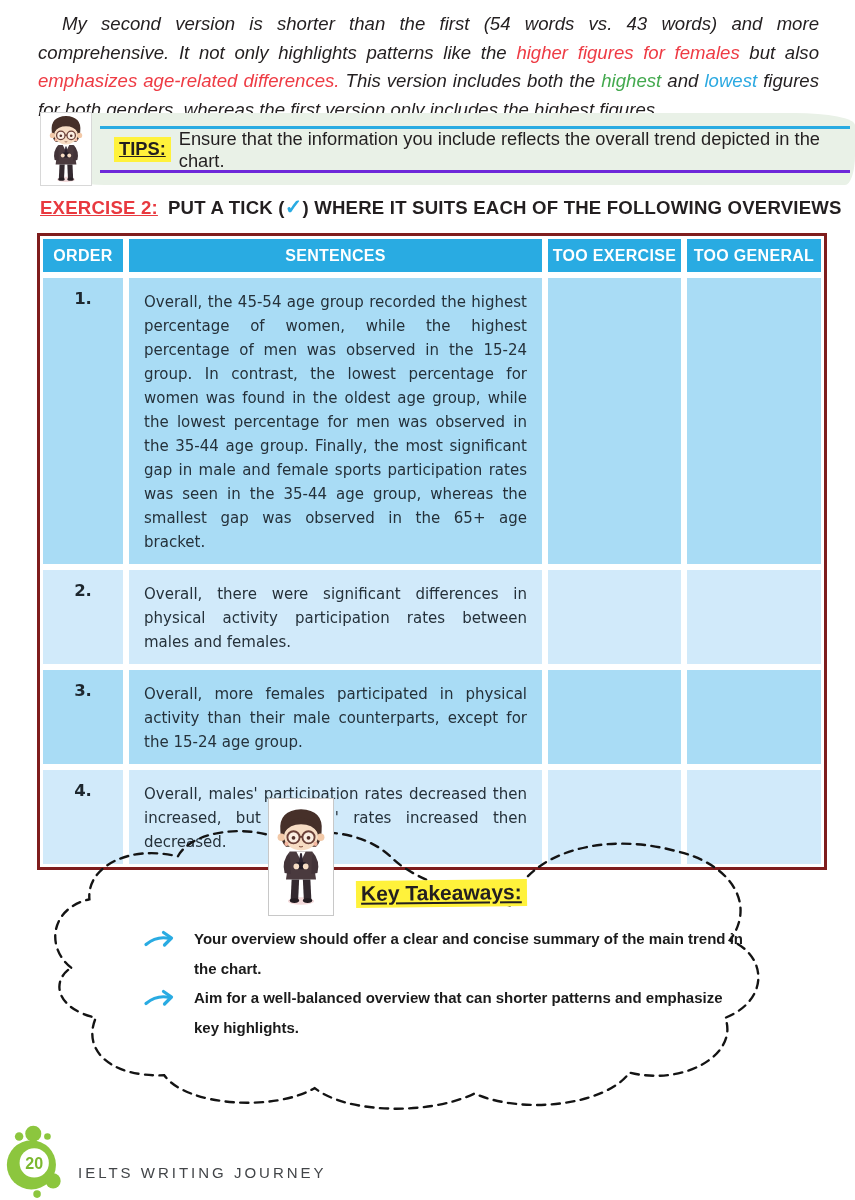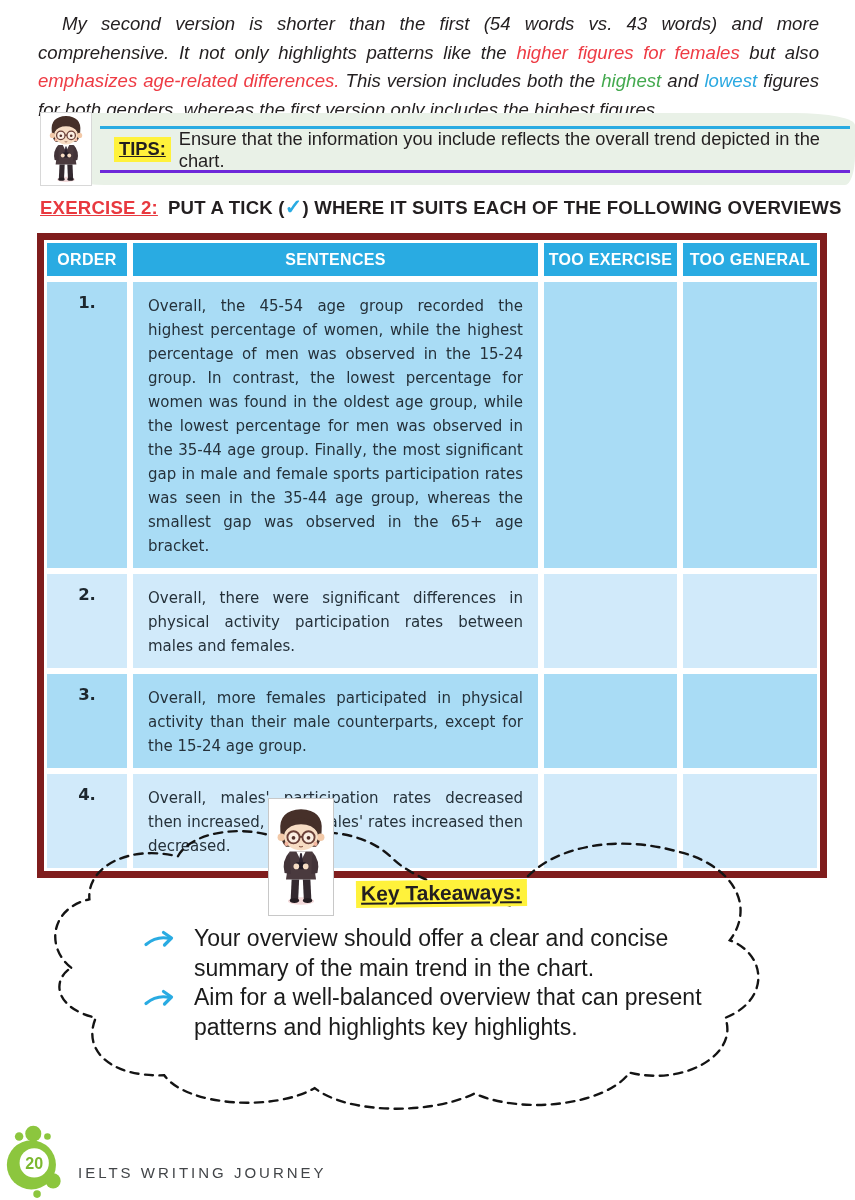--- a/index.html
+++ b/index.html
@@ -45,21 +45,21 @@
   .exercise {
     position:absolute; top:195px; left:40px; font-weight:bold;
     font-size:18.6px; letter-spacing:0.2px; white-space:nowrap;
   }
   .ex-label { color:#E8393F; text-decoration:underline; margin-right:10px; }
   .ex-tick { color:#29ABE2; font-size:21px; }
 
   
   .tableWrap {
     position:absolute; top:233px; left:37px; width:790px;
-    border:7px solid #7f1d1d; padding:3px; background:#fff;
+    border:3px solid #7f1d1d; padding:3px; background:#fff;
   }
   .exTable {
     display:grid; grid-template-columns:80px 1fr 133px 134px; gap:6px;
   }
   .th {
     background:#29ABE2; color:#fff; font-weight:bold; font-size:16px;
     height:33px; display:flex; align-items:center; justify-content:center;
     letter-spacing:0.3px;
   }
   .cell-dark  { background:#A9DCF5; }
@@ -84,21 +84,21 @@
   }
   .cloud-avatar svg { width:100%; height:100%; display:block; }
   .kt-title {
     position:absolute; left:356px; top:92px; z-index:2;
     font-size:21px; font-weight:bold;
   }
   .kt-title .hl { text-decoration:underline; transform:rotate(-0.6deg); }
   .kt-list { position:absolute; left:143px; top:136px; width:608px; z-index:2; }
   .kt-item { display:flex; align-items:flex-start; gap:17px; }
   .kt-arrow { flex:0 0 34px; margin-top:5px; }
-  .kt-text { font-size:23px; line-height:29.5px; color:#1b1b1b; }
+  .kt-text { font-size:15px; line-height:29.5px; color:#1b1b1b;font-weight:bold; }
 
   
   .footer-logo { position:absolute; left:4px; top:1124px; width:68px; height:76px; }
   .footer-title {
     position:absolute; left:78px; top:1164px; font-size:15px;
     letter-spacing:3px; color:#424548;
   }
 </style>
 </head>
 <body>
@@ -220,21 +220,21 @@
       <div class="kt-item">
         <svg class="kt-arrow" viewBox="0 0 34 22">
             <use href="#arrow"></use>
           </svg>
         <span class="kt-text">Your overview should offer a clear and concise summary of the main trend in the chart.</span>
       </div>
       <div class="kt-item">
         <svg class="kt-arrow" viewBox="0 0 34 22">
             <use href="#arrow"></use>
           </svg>
-        <span class="kt-text">Aim for a well-balanced overview that can present patterns and highlights key highlights.</span>
+        <span class="kt-text">Aim for a well-balanced overview that can shorter patterns and emphasize key highlights.</span>
       </div>
     </div>
   </div>
 
   <svg class="footer-logo" viewBox="0 0 72 80">
     <circle cx="16" cy="13" r="4.5" fill="#8CC63E"></circle>
     <circle cx="31" cy="10" r="8.5" fill="#8CC63E"></circle>
     <circle cx="46" cy="13" r="3.5" fill="#8CC63E"></circle>
     <circle cx="29" cy="43" r="26" fill="#8CC63E"></circle>
     <circle cx="52" cy="60" r="8" fill="#8CC63E"></circle>

